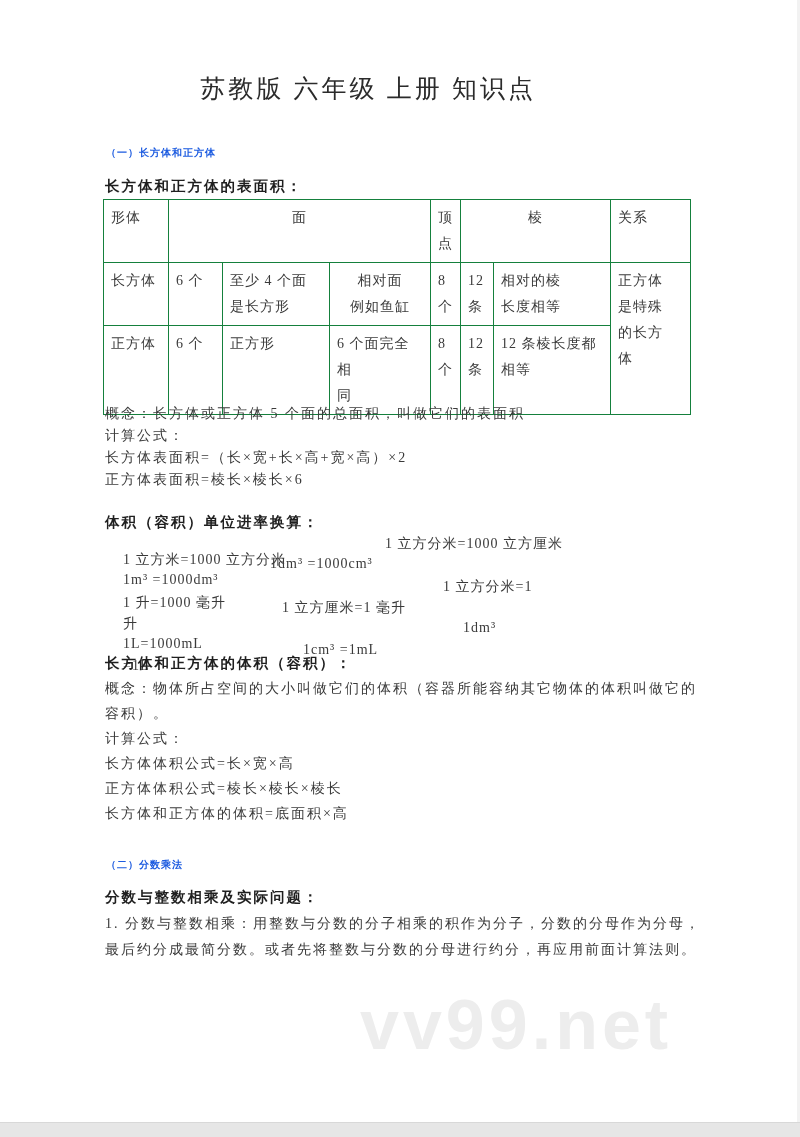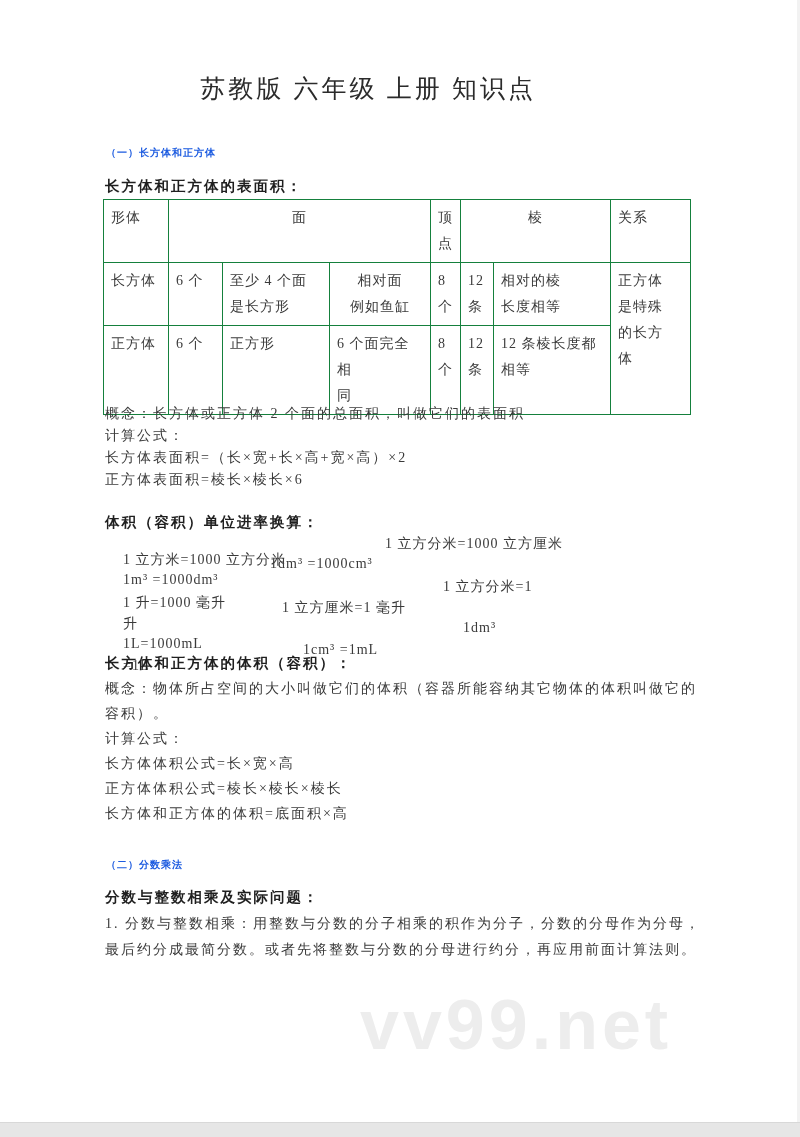--- a/index.html
+++ b/index.html
@@ -93,21 +93,21 @@
       <td>8
 个</td>
       <td>12
 条</td>
       <td>12 条棱长度都
 相等</td>
     </tr>
   </tbody>
     </table>
 
-  <div class="abs tline" style="top:405px">概念：长方体或正方体 2 个面的总面积，叫做它们的表面积</div>
+  <div class="abs tline" style="top:405px">概念：长方体或正方体 5 个面的总面积，叫做它们的表面积</div>
   <div class="abs tline" style="top:427px">计算公式：</div>
   <div class="abs tline" style="top:449px">长方体表面积=（长×宽+长×高+宽×高）×2</div>
   <div class="abs tline" style="top:471px">正方体表面积=棱长×棱长×6</div>
 
   <div class="abs blabel" style="top:513px">体积（容积）单位进率换算：</div>
   <div class="abs conv" style="top:535px">
     <span>1 立方米=1000 立方分米</span>
     <span class="r" style="left:280px">1 立方分米=1000 立方厘米</span>
   </div>
   <div class="abs conv" style="top:556px">

